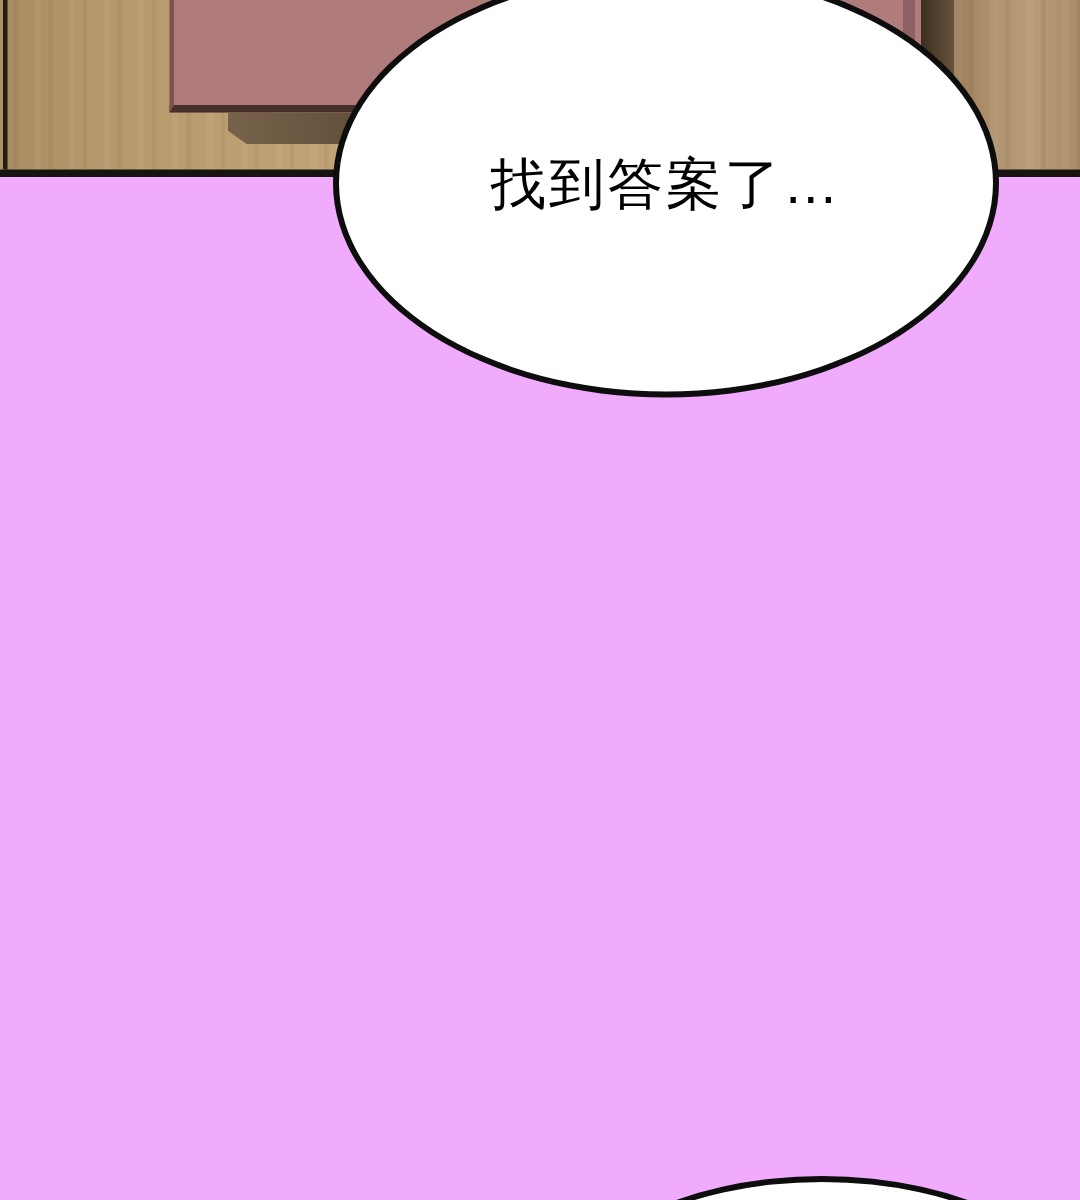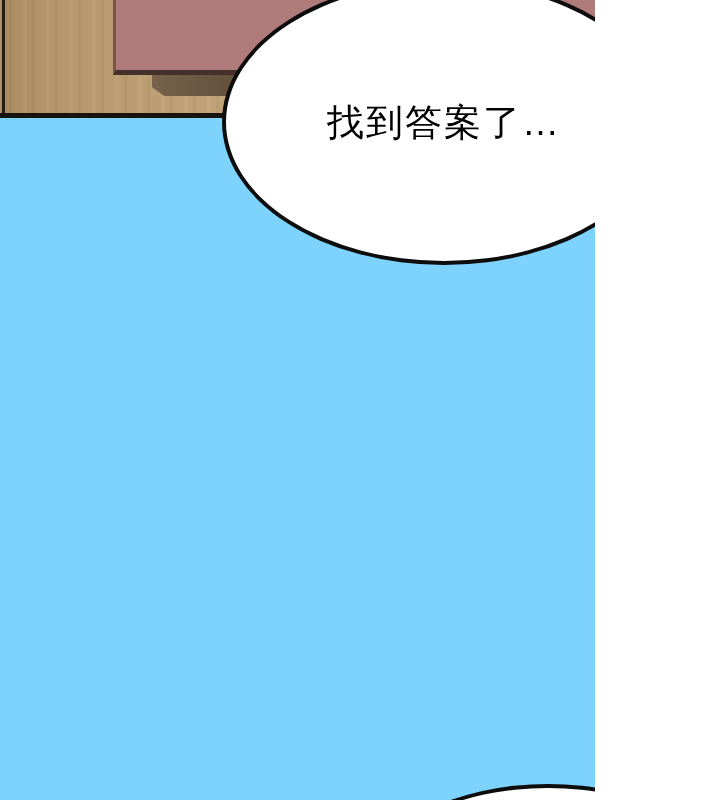--- a/index.html
+++ b/index.html
@@ -3,23 +3,23 @@
 <meta charset="utf-8">
 <style>
   html, body {
     margin: 0;
     padding: 0;
     background: #ffffff;
     font-family: "Liberation Sans", sans-serif;
   }
   .page {
     position: relative;
-    width: 595px;
+    width: 720px;
     height: 800px;
-    background: #7dd3fc;
+    background: #f0abfc;
     overflow: hidden;
   }
 
   
   .scene {
     position: absolute;
     left: 0; top: 0;
     width: 720px; height: 118px;
   }
   .wood-bg {

